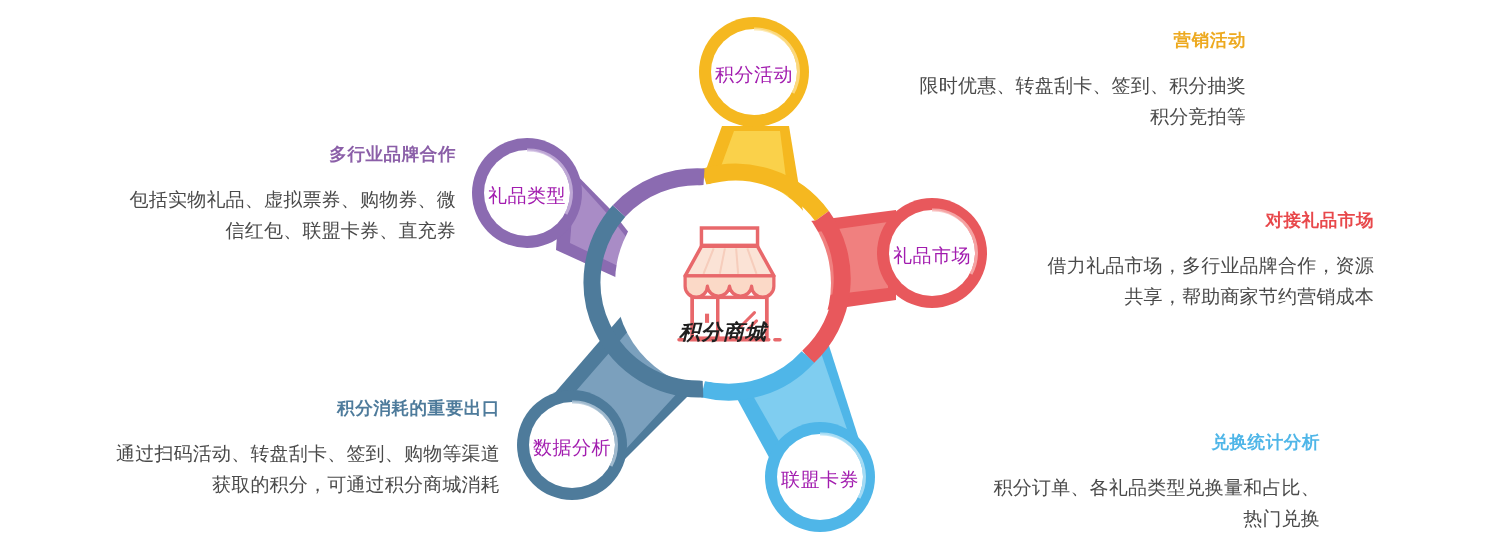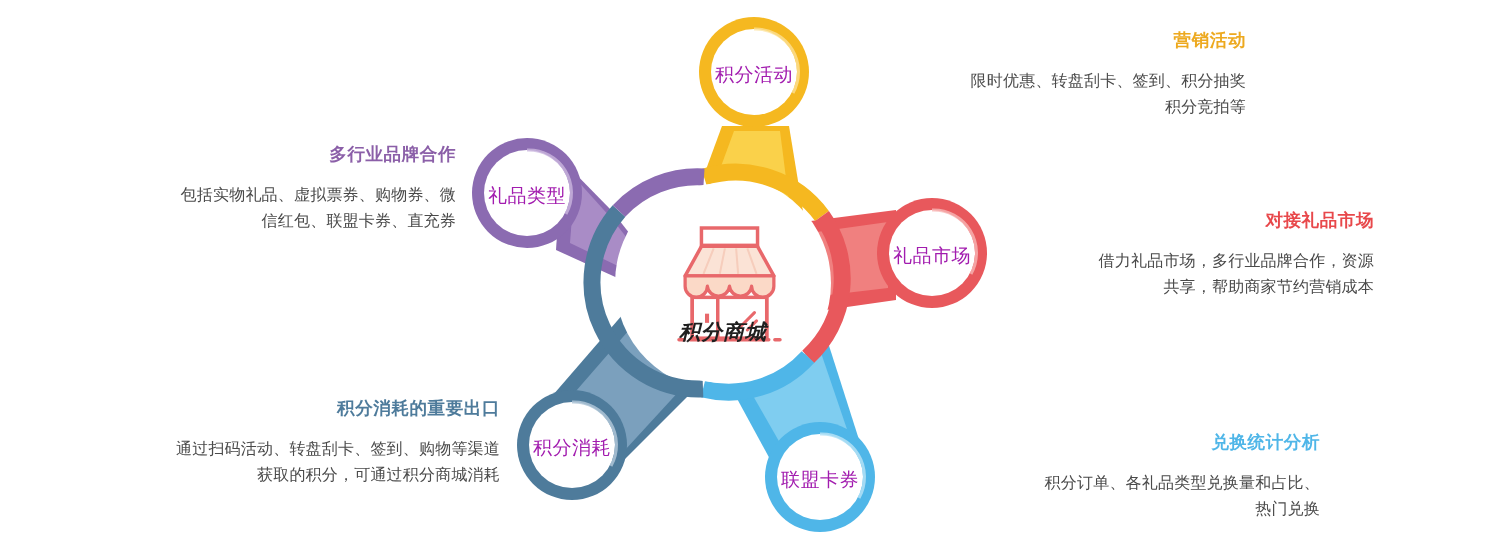--- a/index.html
+++ b/index.html
@@ -53,21 +53,21 @@
     position: absolute;
     width: 420px;
   }
   .desc .desc-title {
     font-size: 17.5px;
     font-weight: bold;
     margin: 0 0 7px 0;
     letter-spacing: 0.6px;
   }
   .desc .desc-body {
-    font-size: 16px;
+    font-size: 19px;
     color: #4a4a4a;
     line-height: 1.62;
     letter-spacing: 0.2px;
     white-space: pre-line;
   }
   .desc.align-right { text-align: right; }
   .desc.align-left  { text-align: right; }
 
   
   #desc-marketing { left: 826px;  top: 28px;  }
@@ -196,21 +196,21 @@
       <circle cx="572" cy="445" r="55" fill="#4E7B9B"></circle>
       <circle cx="572" cy="445" r="43" fill="#ffffff"></circle>
       <path d="M 572 402 A 43 43 0 0 1 611 466" fill="none" stroke="#AFC6D7" stroke-width="3" opacity="0.85"></path>
     </g>
   </svg>
 
   <div class="node-label" style="left:689px; top:62px;">积分活动</div>
   <div class="node-label" style="left:462px; top:183px;">礼品类型</div>
   <div class="node-label" style="left:867px; top:243px;">礼品市场</div>
   <div class="node-label" style="left:755px; top:467px;">联盟卡券</div>
-  <div class="node-label" style="left:507px; top:435px;">积分消耗</div>
+  <div class="node-label" style="left:507px; top:435px;">数据分析</div>
 
   <div class="hub-label" style="left:623px; top:318px;">积分商城</div>
 
   <div class="desc align-left" id="desc-marketing">
     <p class="desc-title" style="color:#EDA91F;">营销活动</p>
     <p class="desc-body">限时优惠、转盘刮卡、签到、积分抽奖
 积分竞拍等</p>
   </div>
 
   <div class="desc align-right" id="desc-gifttype">

